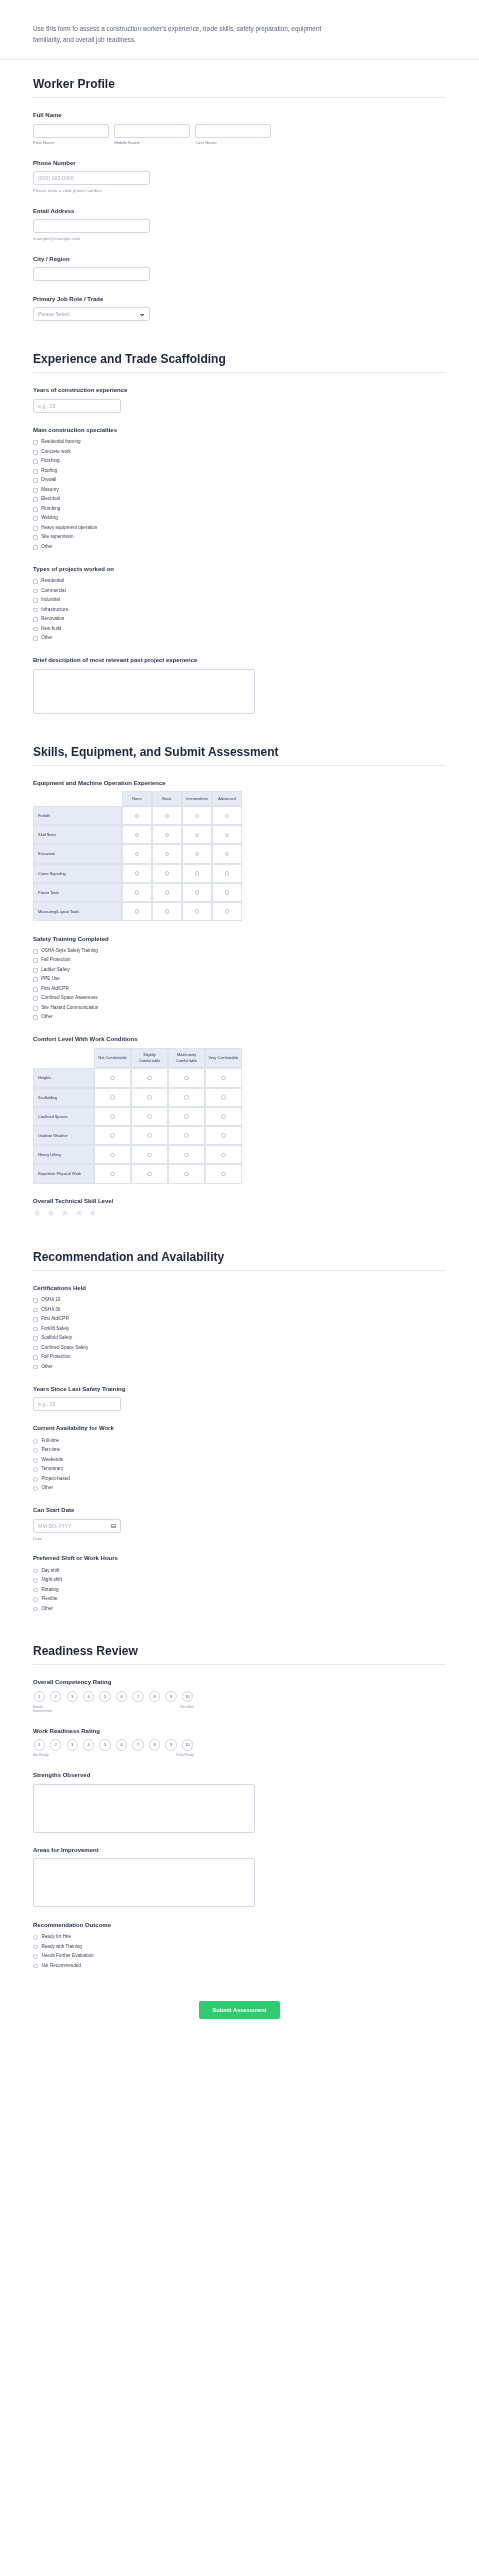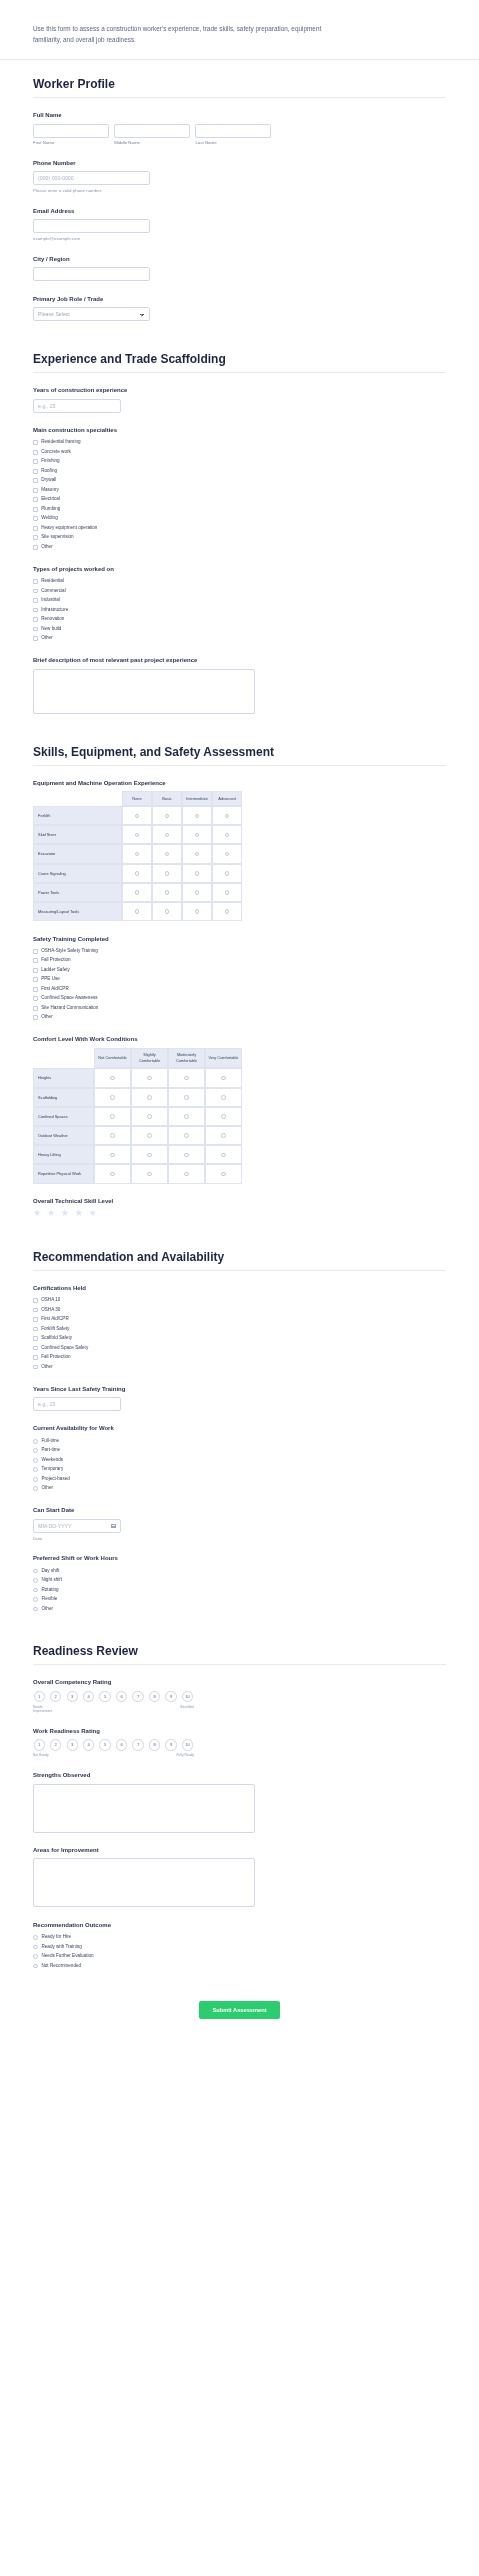--- a/index.html
+++ b/index.html
@@ -323,21 +323,21 @@
           </div>
       </div>
 
       <div class="field">
         <span class="field-label">Brief description of most relevant past project experience</span>
         <textarea class="area" style=""></textarea>
       </div>
     </div>
 
     <div class="section">
-      <div class="section-title">Skills, Equipment, and Safety Assessment</div>
+      <div class="section-title">Skills, Equipment, and Submit Assessment</div>
       <div class="section-rule"></div>
 
       <div class="field">
         <span class="field-label">Equipment and Machine Operation Experience</span>
         <table class="matrix mx-eq">
             <thead>
               <tr>
                 <th class="spacer lab"></th>
                 <th class="col">None</th>
                 <th class="col">Basic</th>

